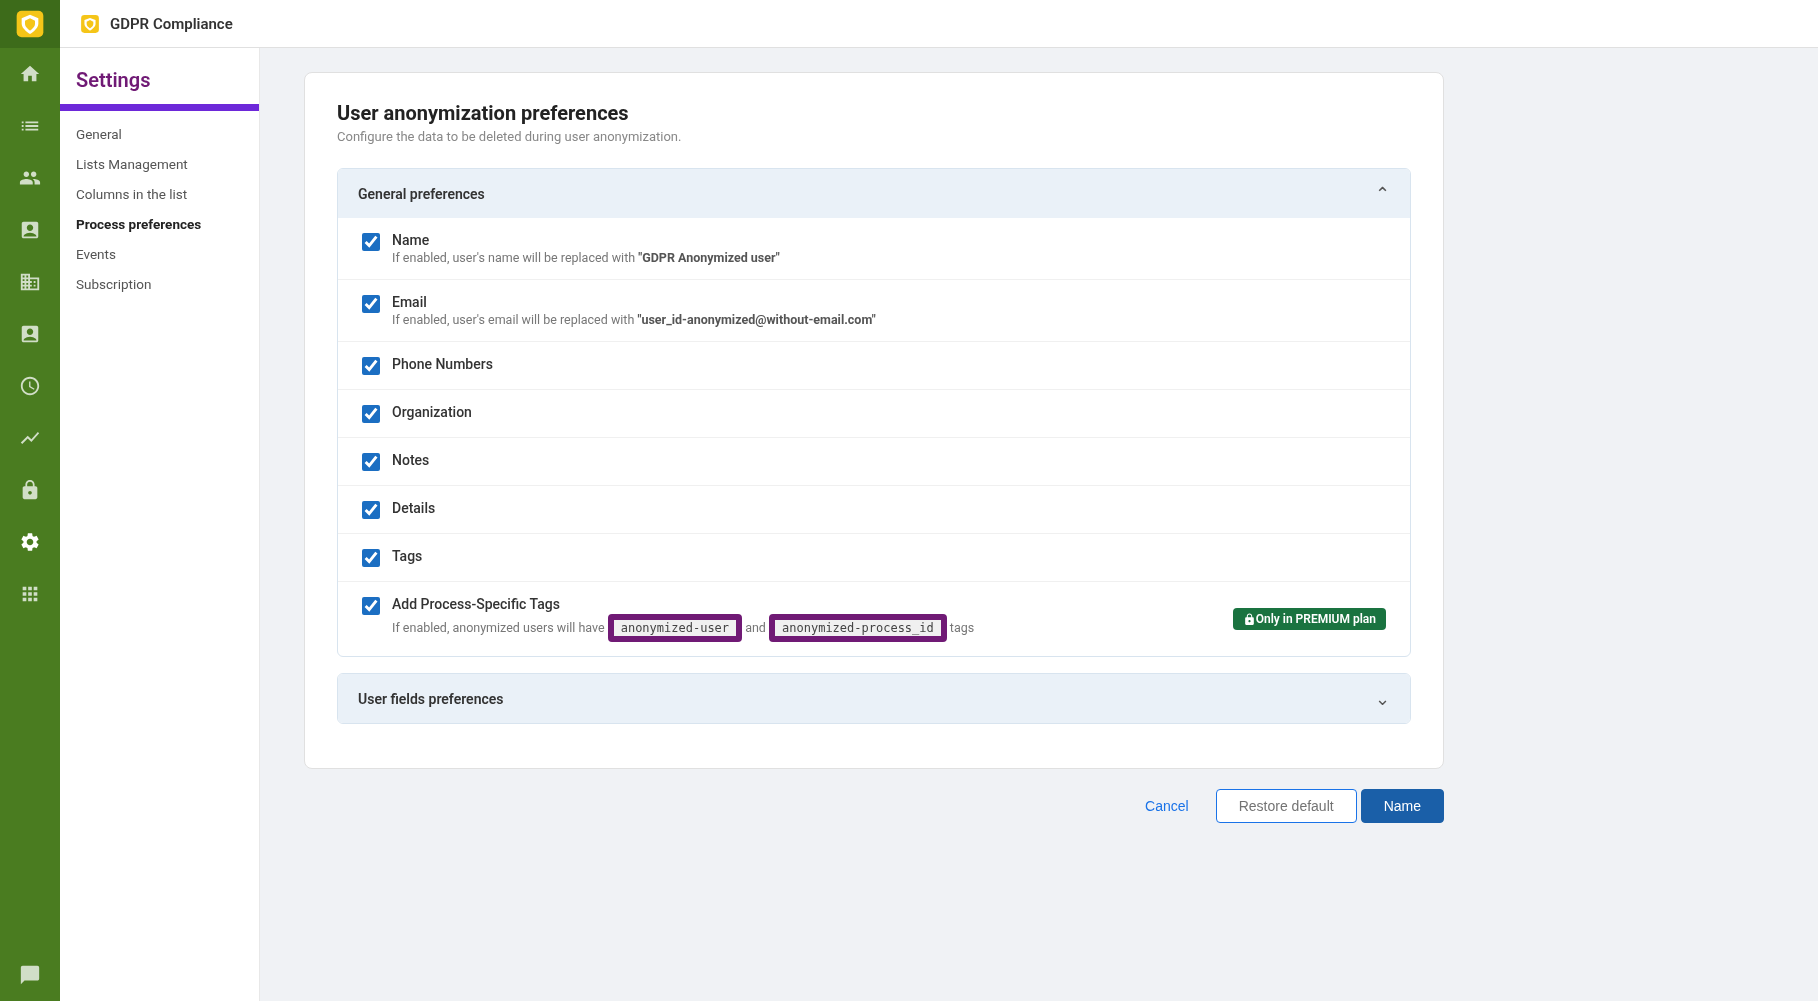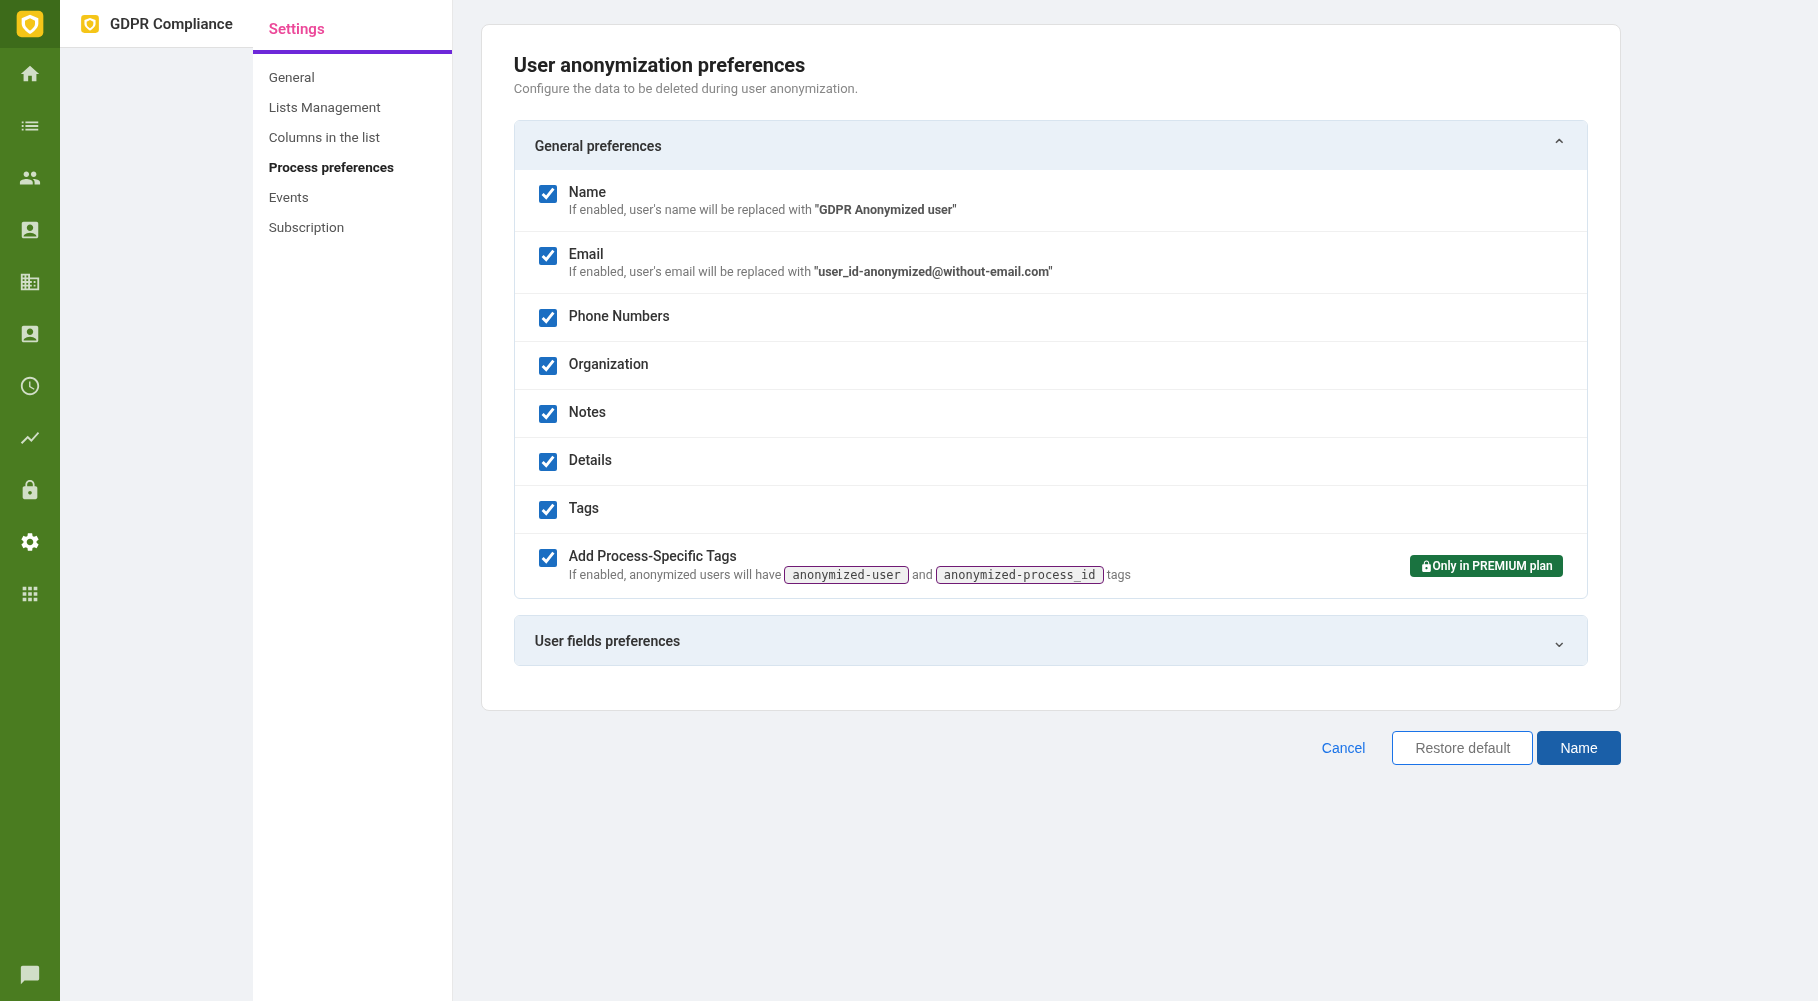--- a/index.html
+++ b/index.html
@@ -46,53 +46,53 @@
       background: #fff;
       border-bottom: 1px solid #e0e0e0;
       display: flex;
       align-items: center;
       padding: 0 20px;
       flex-shrink: 0;
     }
     .topbar-title { font-size: 15px; font-weight: 600; color: #333; margin-left: 10px; }
 
     
-    .main-container { display: flex; flex-direction: row; flex: 1; overflow: hidden; }
+    .main-container { display: flex; flex-direction: column; flex: 1; overflow: hidden; }
     .content-area { display: flex; flex: 1; overflow: hidden; }
 
     
     .left-nav {
       width: 200px;
       background: #fff;
       border-right: 1px solid #e8e8e8;
       padding: 20px 0;
       flex-shrink: 0;
     }
     .left-nav-title {
-      font-size: 15px;
+      font-size: 20px;
       font-weight: 600;
-      color: #ec4899;
+      color: #701a75;
       padding: 0 16px 12px;
-      border-bottom: 4px solid #6d28d9;
+      border-bottom: 7px solid #6d28d9;
       margin-bottom: 8px;
     }
     .left-nav-item {
       display: block;
       padding: 7px 16px;
       color: #555;
       text-decoration: none;
       font-size: 13.5px;
       cursor: pointer;
     }
     .left-nav-item.active { font-weight: 700; color: #222; }
 
     
     .page-content {
       flex: 1;
-      padding: 24px 28px;
+      padding: 24px 44px;
       overflow-y: auto;
       background: #f0f2f5;
     }
 
     .page-card {
       background: #fff;
       border-radius: 8px;
       border: 1px solid #e0e0e0;
       padding: 28px 32px;
       max-width: 1140px;
@@ -137,21 +137,21 @@
       flex-shrink: 0;
       cursor: pointer;
     }
     .pref-content { flex: 1; }
     .pref-label { font-size: 14px; color: #333; font-weight: 500; }
     .pref-description { font-size: 12.5px; color: #777; margin-top: 2px; }
     .pref-description strong, .pref-description b { font-weight: 700; color: #555; }
     .tag-badge {
       display: inline-block;
       background: #f0f0f0;
-      border: 1px solid #701a75;
+      border: 6px solid #701a75;
       border-radius: 4px;
       padding: 1px 7px;
       font-size: 12px;
       font-family: monospace;
       color: #444;
     }
 
     .premium-badge {
       background: #1a7340;
       color: #fff;

